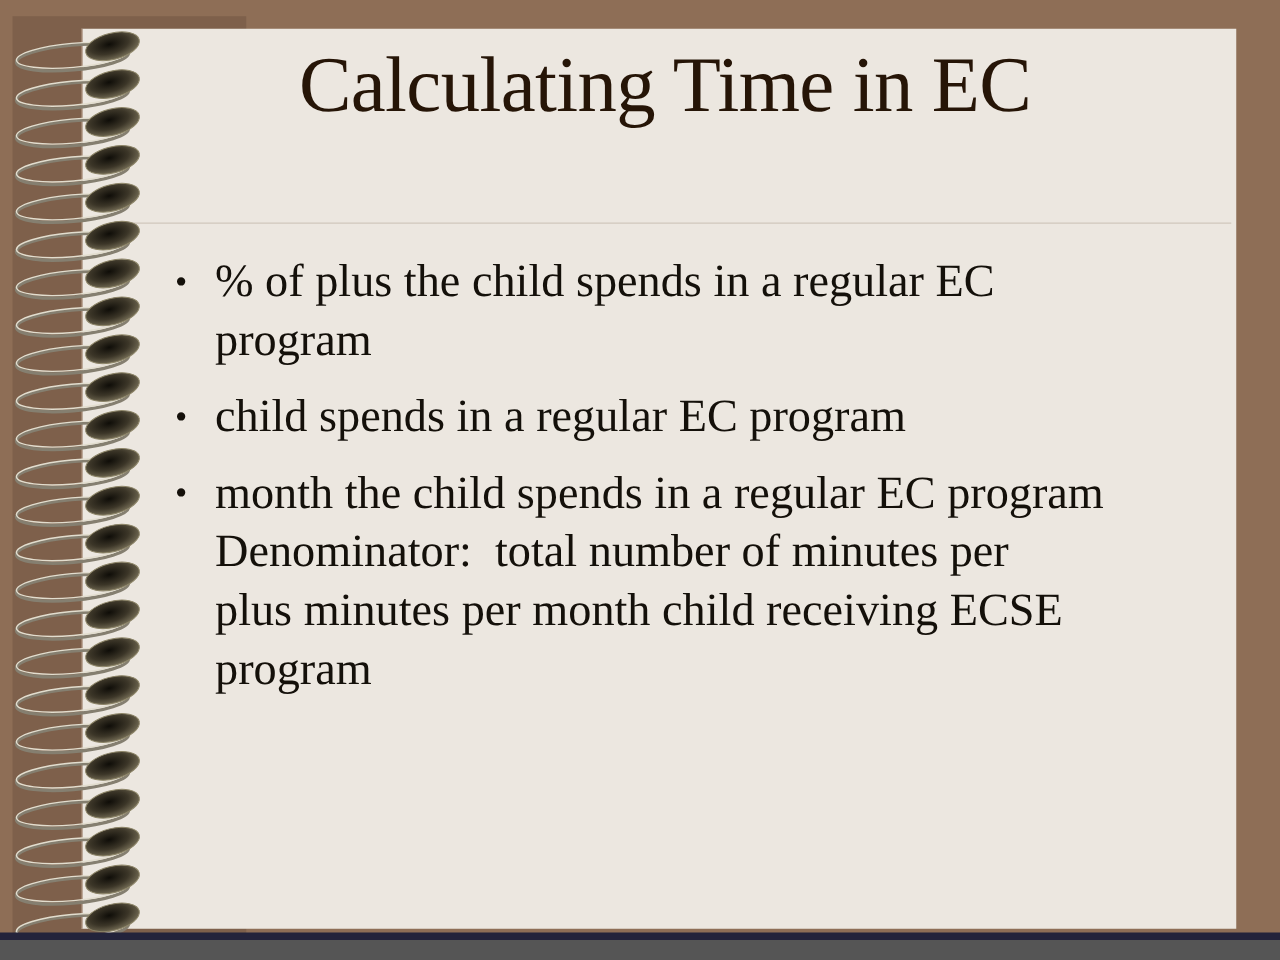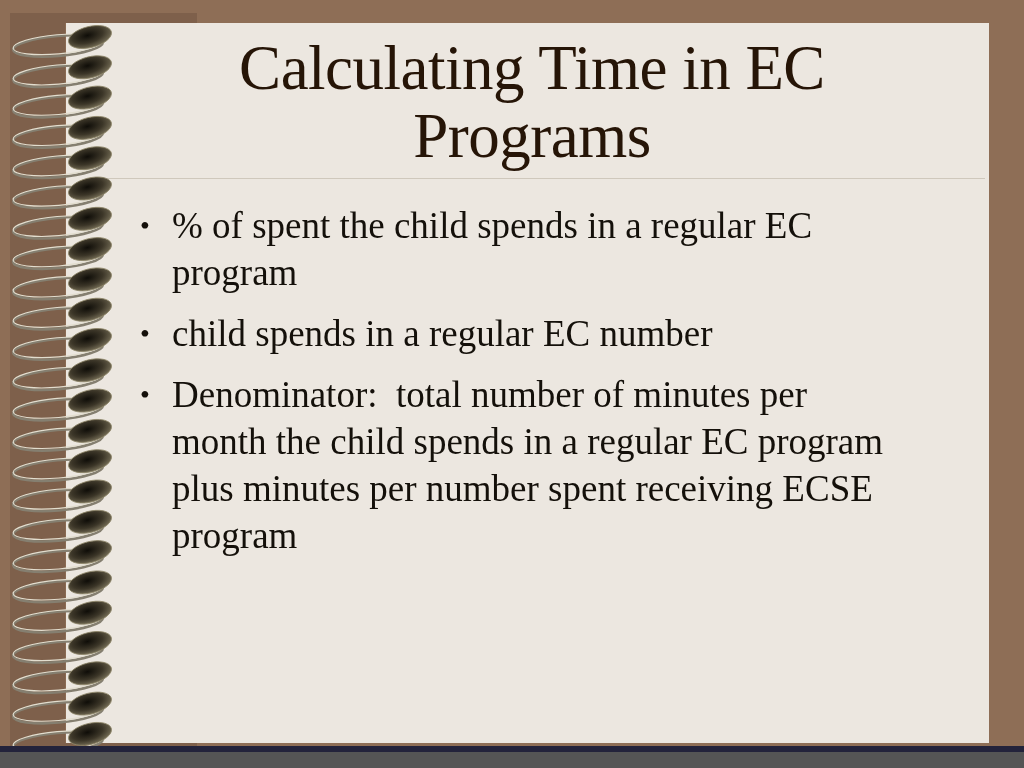--- a/index.html
+++ b/index.html
@@ -80,48 +80,47 @@
 <body>
 
 <div id="stage">
 
   <div class="dark-panel"></div>
 
   <div class="paper"></div>
 
   <div class="title">
     <div>Calculating Time in EC</div>
-    <div>Programs</div>
   </div>
 
   <div class="divider"></div>
 
   <div class="body-text">
 
     <div class="bullet">
       <span class="marker">•</span>
       <span class="blines">
-        <span class="bline" style="display:block">% of spent the child spends in a regular EC</span>
+        <span class="bline" style="display:block">% of plus the child spends in a regular EC</span>
         <span class="bline" style="display:block">program</span>
       </span>
     </div>
 
     <div class="bullet">
       <span class="marker">•</span>
       <span class="blines">
-        <span class="bline" style="display:block">child spends in a regular EC number</span>
+        <span class="bline" style="display:block">child spends in a regular EC program</span>
       </span>
     </div>
 
     <div class="bullet">
       <span class="marker">•</span>
       <span class="blines">
+        <span class="bline" style="display:block">month the child spends in a regular EC program</span>
         <span class="bline" style="display:block">Denominator:  total number of minutes per</span>
-        <span class="bline" style="display:block">month the child spends in a regular EC program</span>
-        <span class="bline" style="display:block">plus minutes per number spent receiving ECSE</span>
+        <span class="bline" style="display:block">plus minutes per month child receiving ECSE</span>
         <span class="bline" style="display:block">program</span>
       </span>
     </div>
 
   </div>
 
   <svg class="spiral" id="spiral-svg" viewBox="0 0 130 768" xmlns="http://www.w3.org/2000/svg">
     <defs>
       <radialGradient id="beadGrad" cx="45%" cy="40%" r="65%">
         <stop offset="0%" stop-color="#0F0D08"></stop>

